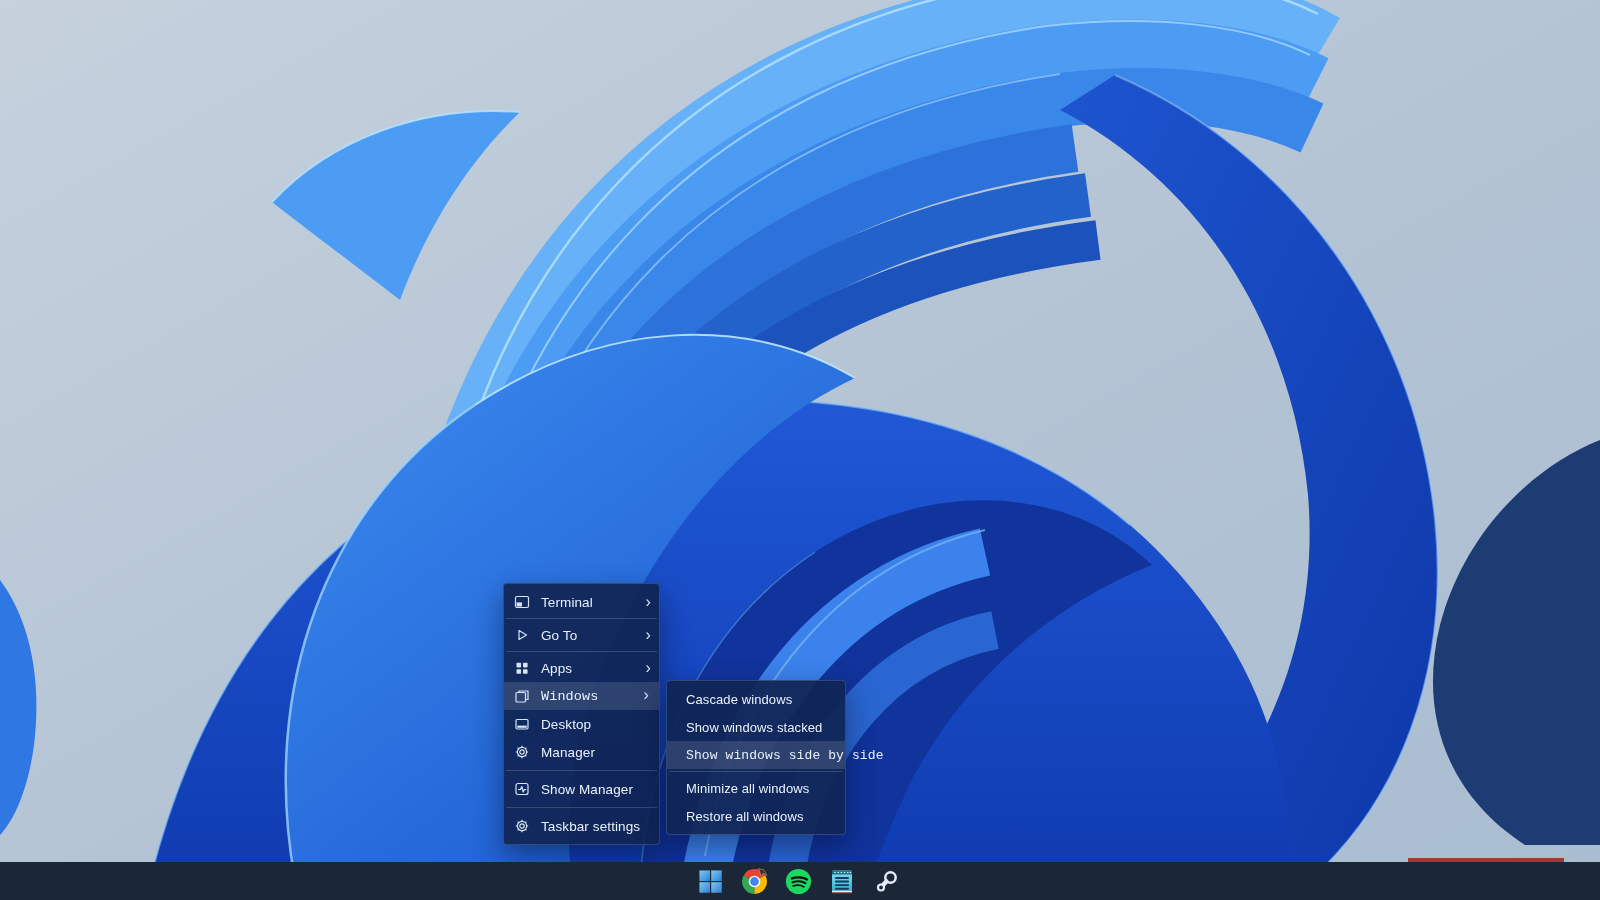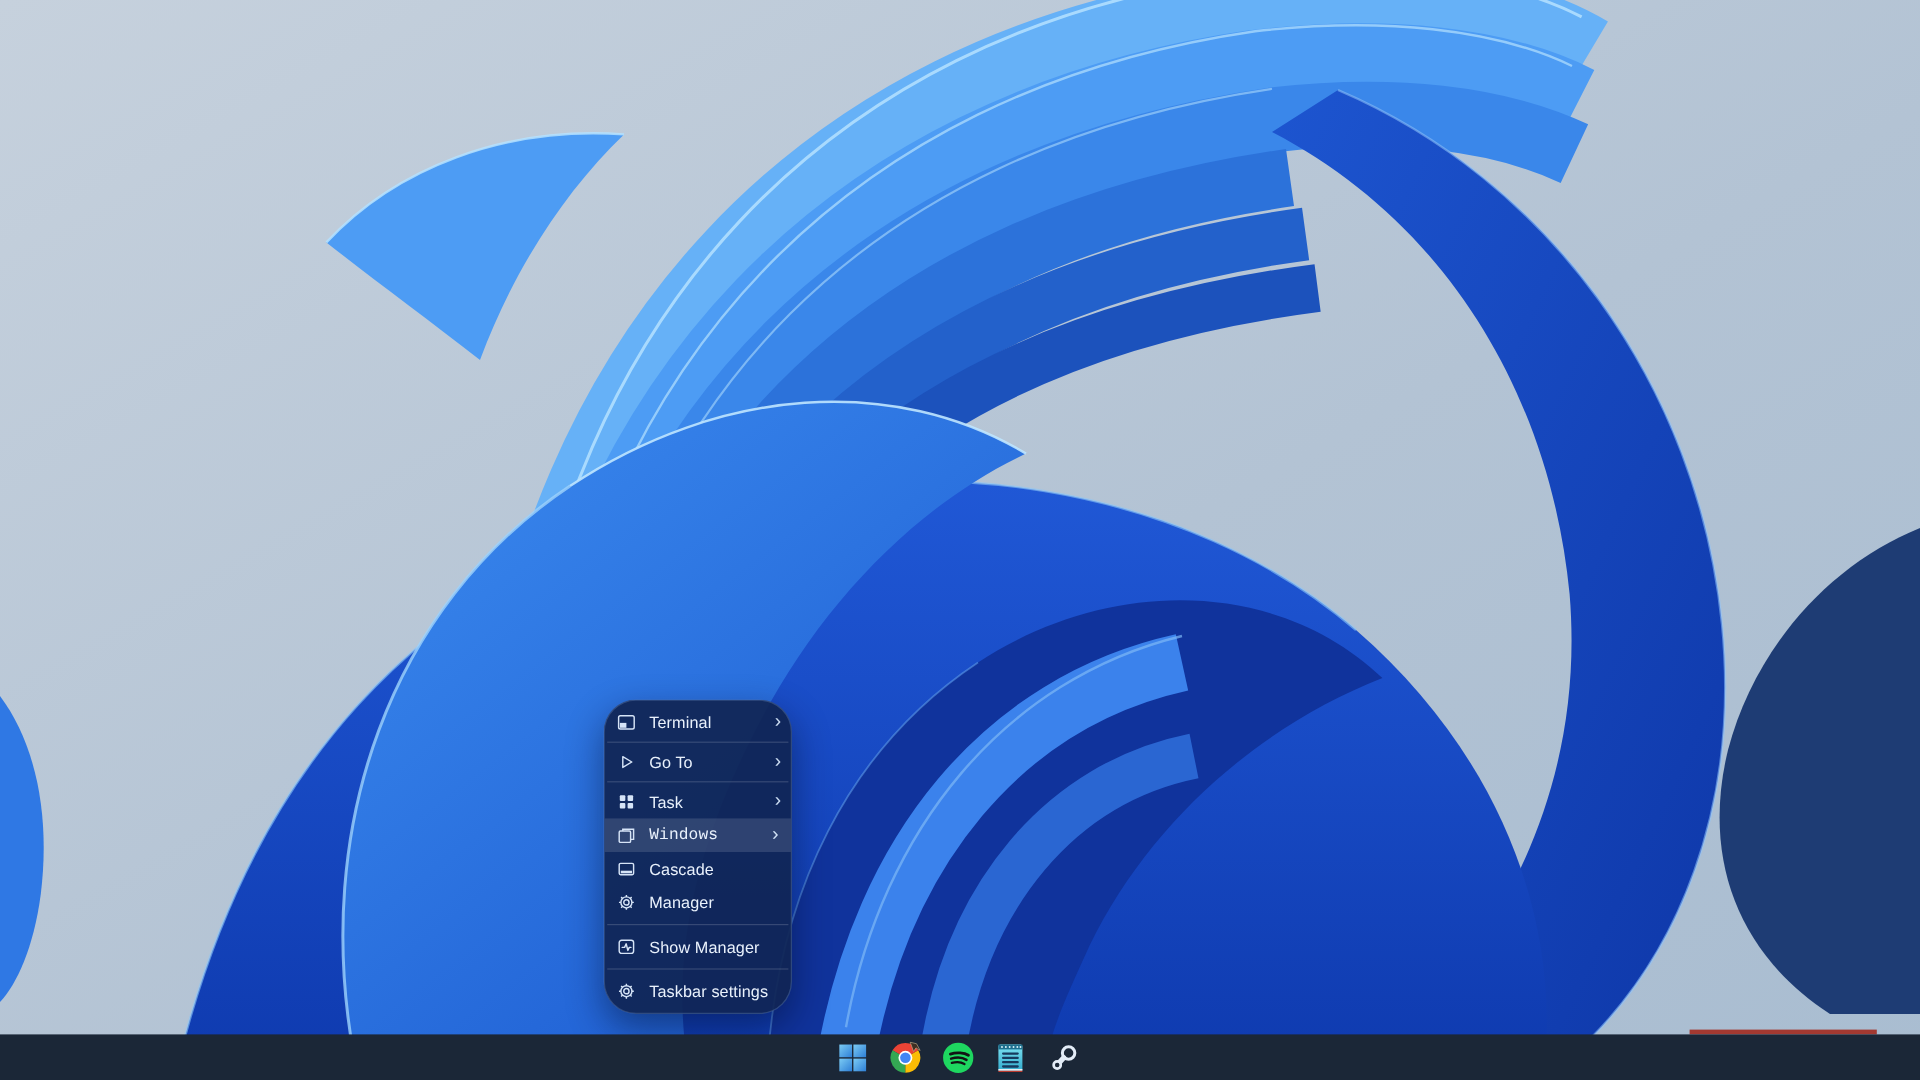--- a/index.html
+++ b/index.html
@@ -16,21 +16,21 @@
   .menu{
     position:absolute;
     background:rgba(16,37,84,0.93);
     border:1px solid rgba(130,165,220,0.28);
     border-radius:4px;
     padding:4px 0;
     box-shadow:0 12px 30px rgba(0,10,40,0.45);
     color:#e9f1fc;
     z-index:5;
   }
-  .main-menu{left:503px;top:583px;width:155px;border-radius:27px;}
+  .main-menu{left:503px;top:583px;width:155px;}
   .sub-menu{left:666px;top:680px;width:178px;}
   .mrow{
     height:28px;display:flex;align-items:center;
     padding:0 8px 0 10px;box-sizing:border-box;
     font-size:13.5px;letter-spacing:.1px;white-space:nowrap;
   }
   .sub-menu .mrow{padding-left:19px;font-size:13px;}
   .mrow.hl{background:rgba(255,255,255,0.13);font-family:Liberation Mono, monospace;}
   .micon{width:16px;height:16px;margin-right:11px;flex:0 0 16px;display:flex;}
   .micon svg{width:16px;height:16px;}
@@ -149,21 +149,21 @@
 
     <div class="mrow">
       <span class="micon">
         <svg viewBox="0 0 16 16" fill="#d6e4f7">
           <rect x="2.5" y="2.8" width="4.6" height="4.6" rx="0.8"></rect>
             <rect x="9" y="2.8" width="4.6" height="4.6" rx="0.8"></rect>
           <rect x="2.5" y="9.2" width="4.6" height="4.6" rx="0.8"></rect>
             <rect x="9" y="9.2" width="4.6" height="4.6" rx="0.8"></rect>
         </svg>
       </span>
-      <span class="mlabel">Task</span>
+      <span class="mlabel">Apps</span>
       <span class="chev">›</span>
     </div>
 
     <div class="mrow hl">
       <span class="micon">
         <svg viewBox="0 0 16 16">
             <g fill="none" stroke="#d6e4f7" stroke-width="1.2">
           <path d="M5,4.5 V3 H14 V11.5 H11.5"></path>
               <rect x="2" y="4.5" width="9.5" height="9.5" rx="1"></rect>
         </g>
@@ -173,21 +173,21 @@
       <span class="chev">›</span>
     </div>
 
     <div class="mrow">
       <span class="micon">
         <svg viewBox="0 0 16 16">
             <rect x="2" y="3.5" width="12" height="9.5" rx="1.2" fill="none" stroke="#d6e4f7" stroke-width="1.2"></rect>
         <rect x="3.3" y="9.6" width="9.4" height="2.2" fill="#d6e4f7"></rect>
           </svg>
       </span>
-      <span class="mlabel">Cascade</span>
+      <span class="mlabel">Desktop</span>
     </div>
 
     <div class="mrow">
       <span class="micon">
         <svg viewBox="0 0 16 16">
             <g fill="none" stroke="#d6e4f7" stroke-width="1.2">
           <circle cx="8" cy="8" r="2.2"></circle>
               <circle cx="8" cy="8" r="4.6"></circle>
           <path d="M8,1.8 L8,3.4 M8,12.6 L8,14.2 M1.8,8 L3.4,8 M12.6,8 L14.2,8 M3.6,3.6 L4.8,4.8 M11.2,11.2 L12.4,12.4 M12.4,3.6 L11.2,4.8 M4.8,11.2 L3.6,12.4"></path>
         </g>
@@ -217,20 +217,38 @@
           <circle cx="8" cy="8" r="2.2"></circle>
               <circle cx="8" cy="8" r="4.6"></circle>
           <path d="M8,1.8 L8,3.4 M8,12.6 L8,14.2 M1.8,8 L3.4,8 M12.6,8 L14.2,8 M3.6,3.6 L4.8,4.8 M11.2,11.2 L12.4,12.4 M12.4,3.6 L11.2,4.8 M4.8,11.2 L3.6,12.4"></path>
         </g>
           </svg>
       </span>
       <span class="mlabel">Taskbar settings</span>
     </div>
   </div>
 
+  <div class="menu sub-menu">
+    <div class="mrow">
+      <span class="mlabel">Cascade windows</span>
+    </div>
+    <div class="mrow">
+      <span class="mlabel">Show windows stacked</span>
+    </div>
+    <div class="mrow hl">
+      <span class="mlabel">Show windows side by side</span>
+    </div>
+    <div class="msep"></div>
+    <div class="mrow">
+      <span class="mlabel">Minimize all windows</span>
+    </div>
+    <div class="mrow">
+      <span class="mlabel">Restore all windows</span>
+    </div>
+  </div>
 
   <div class="taskbar">
     <div class="tb-icons">
 
       <button class="tbtn" title="Start">
         <svg viewBox="0 0 26 26" width="25" height="25">
           <defs>
               <linearGradient id="winlg" x1="0" y1="0" x2="1" y2="1">
             <stop offset="0" stop-color="#7bcbf4"></stop>
                 <stop offset="1" stop-color="#2e7fd6"></stop>

